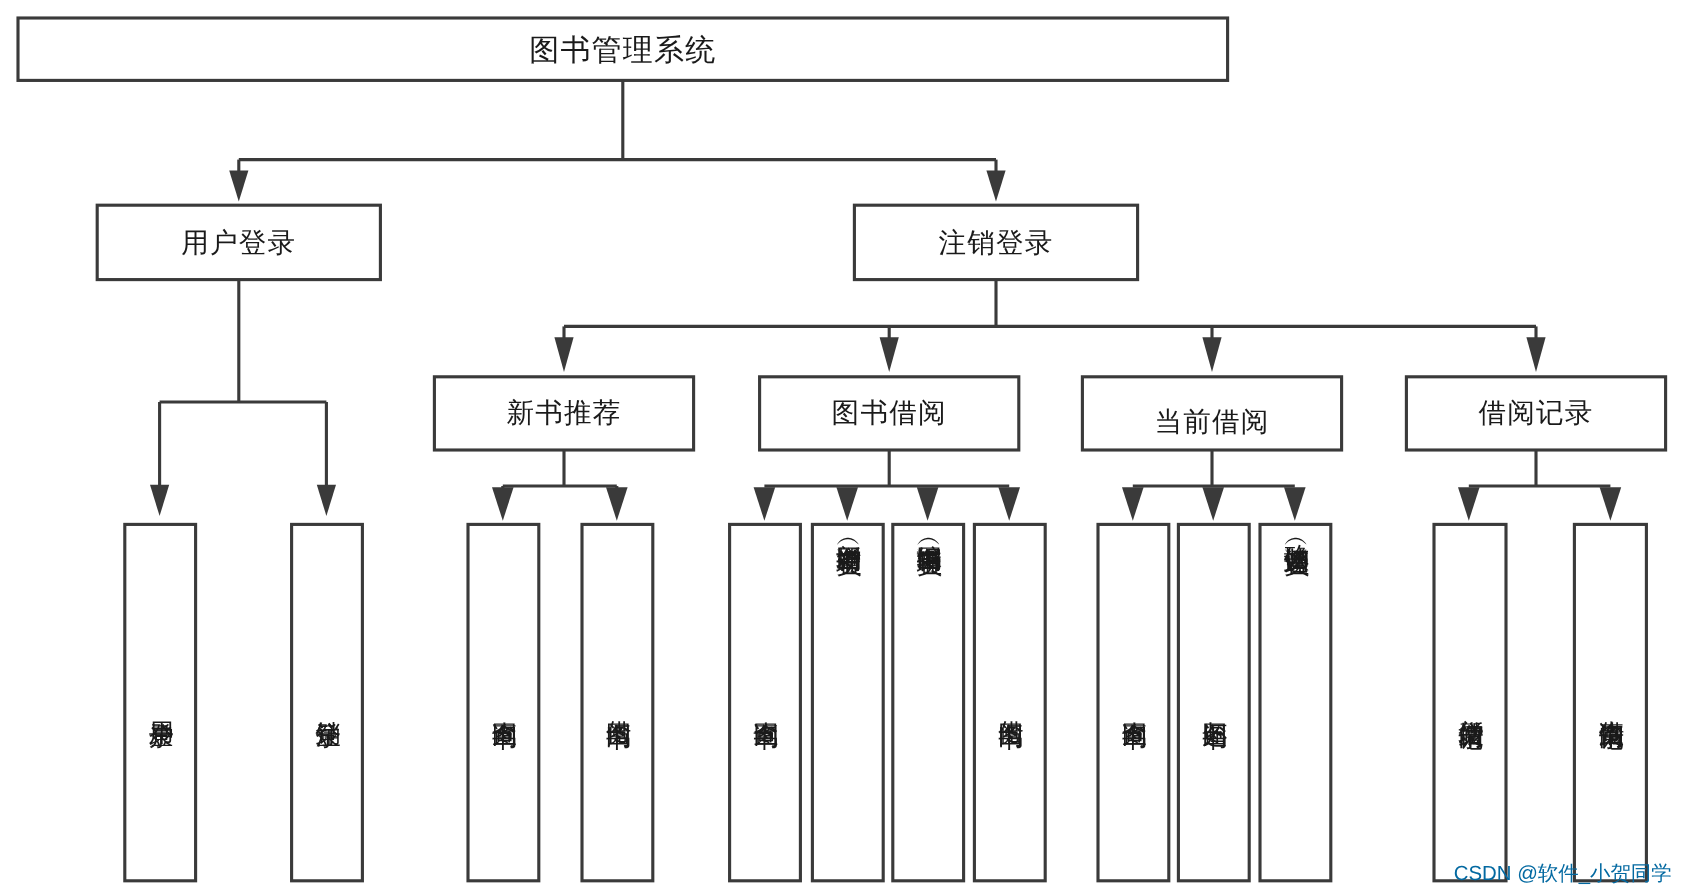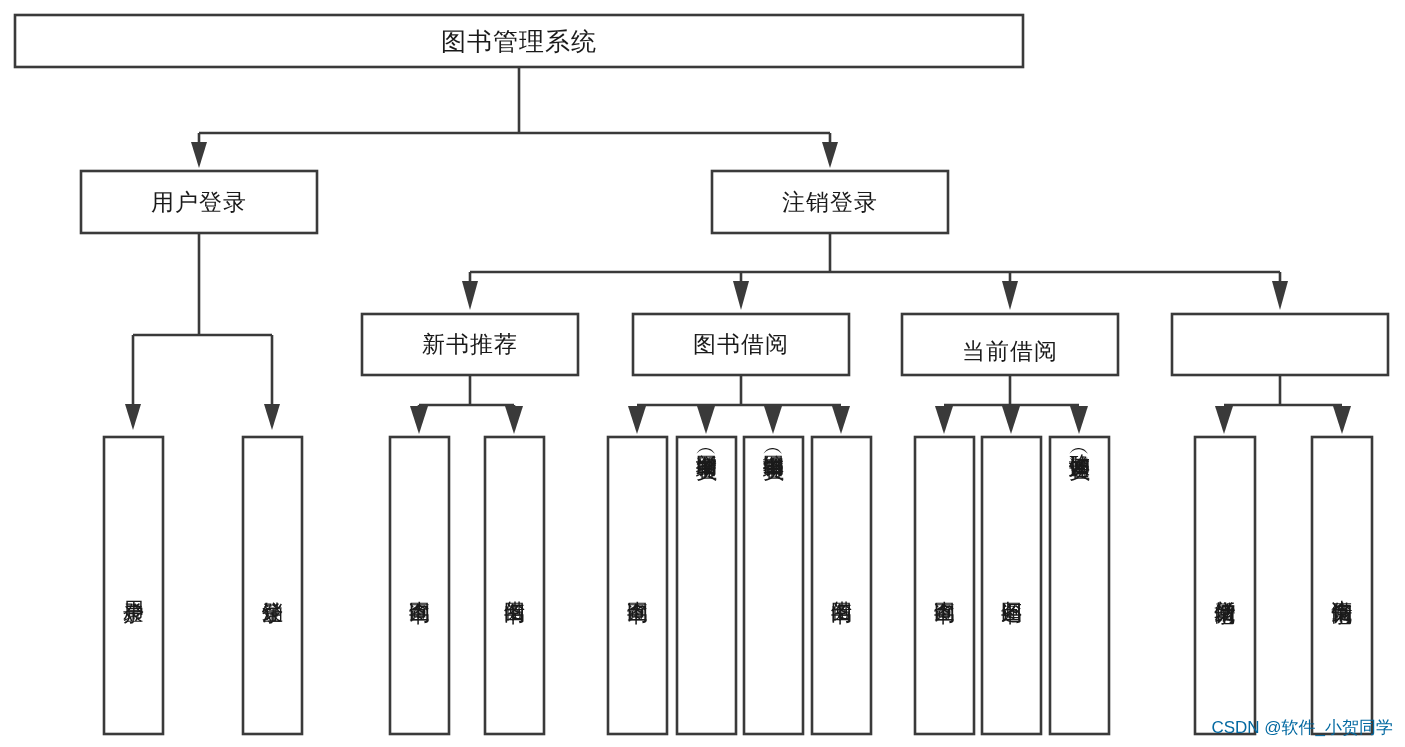--- a/index.html
+++ b/index.html
@@ -184,20 +184,23 @@
 
   <div class="hlabel-wrap" style="left:362px; top:314px; width:216px; height:60px;">
     <span class="hlabel-text">新书推荐</span>
   </div>
   <div class="hlabel-wrap" style="left:633px; top:314px; width:216px; height:61px;border-radius:27px;">
     <span class="hlabel-text">图书借阅</span>
   </div>
   <div class="hlabel-wrap" style="left:902px; top:314px; width:216px; height:75px;text-align:right;">
     <span class="hlabel-text">当前借阅</span>
   </div>
+  <div class="hlabel-wrap" style="left:1172px; top:314px; width:216px; height:61px;">
+    <span class="hlabel-text">借阅记录</span>
+  </div>
 
   <div class="vlabel-wrap" style="left:104px; top:437px; width:59px; height:297px;">
     <span class="vlabel-text">用户登录</span>
   </div>
   <div class="vlabel-wrap" style="left:243px; top:437px; width:59px; height:297px;">
     <span class="vlabel-text">注销登录</span>
   </div>
 
   <div class="vlabel-wrap" style="left:390px; top:437px; width:59px; height:297px;">
     <span class="vlabel-text">查询图书</span>

